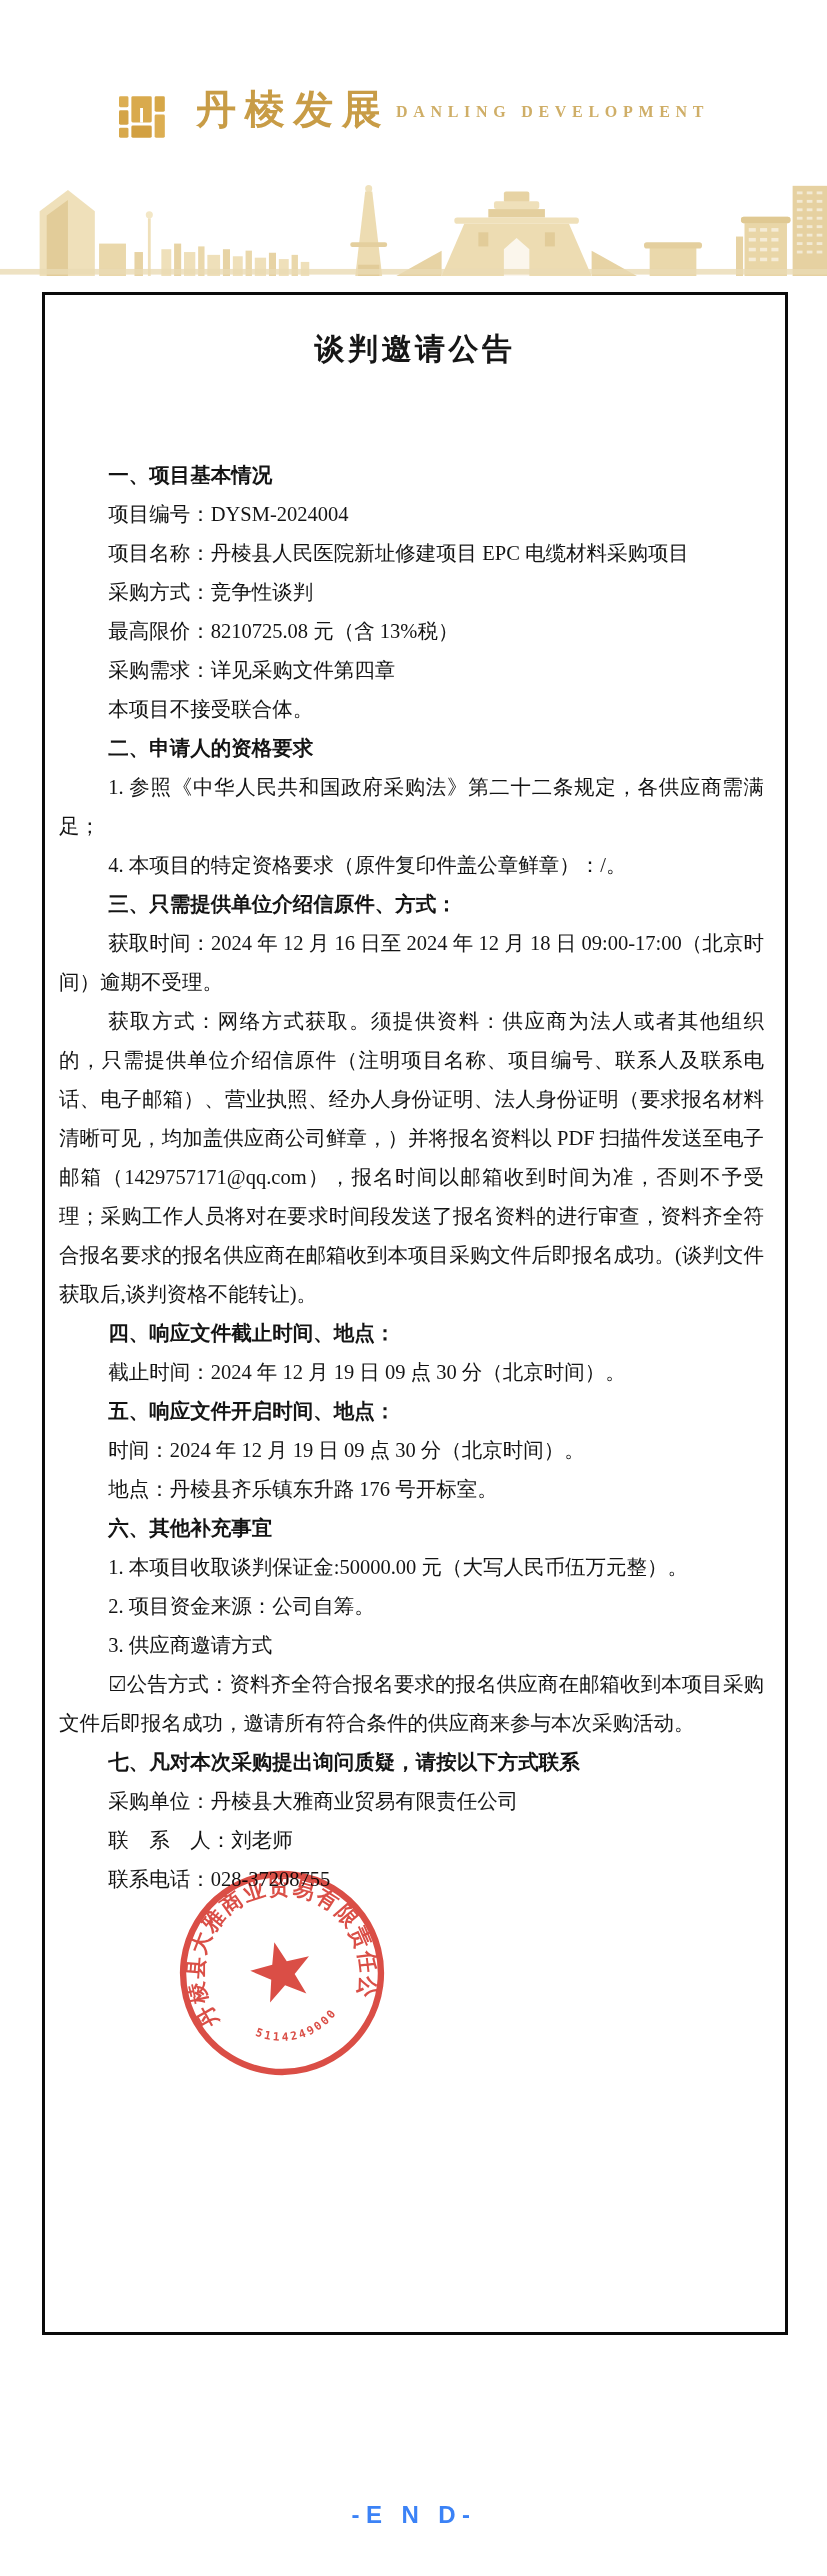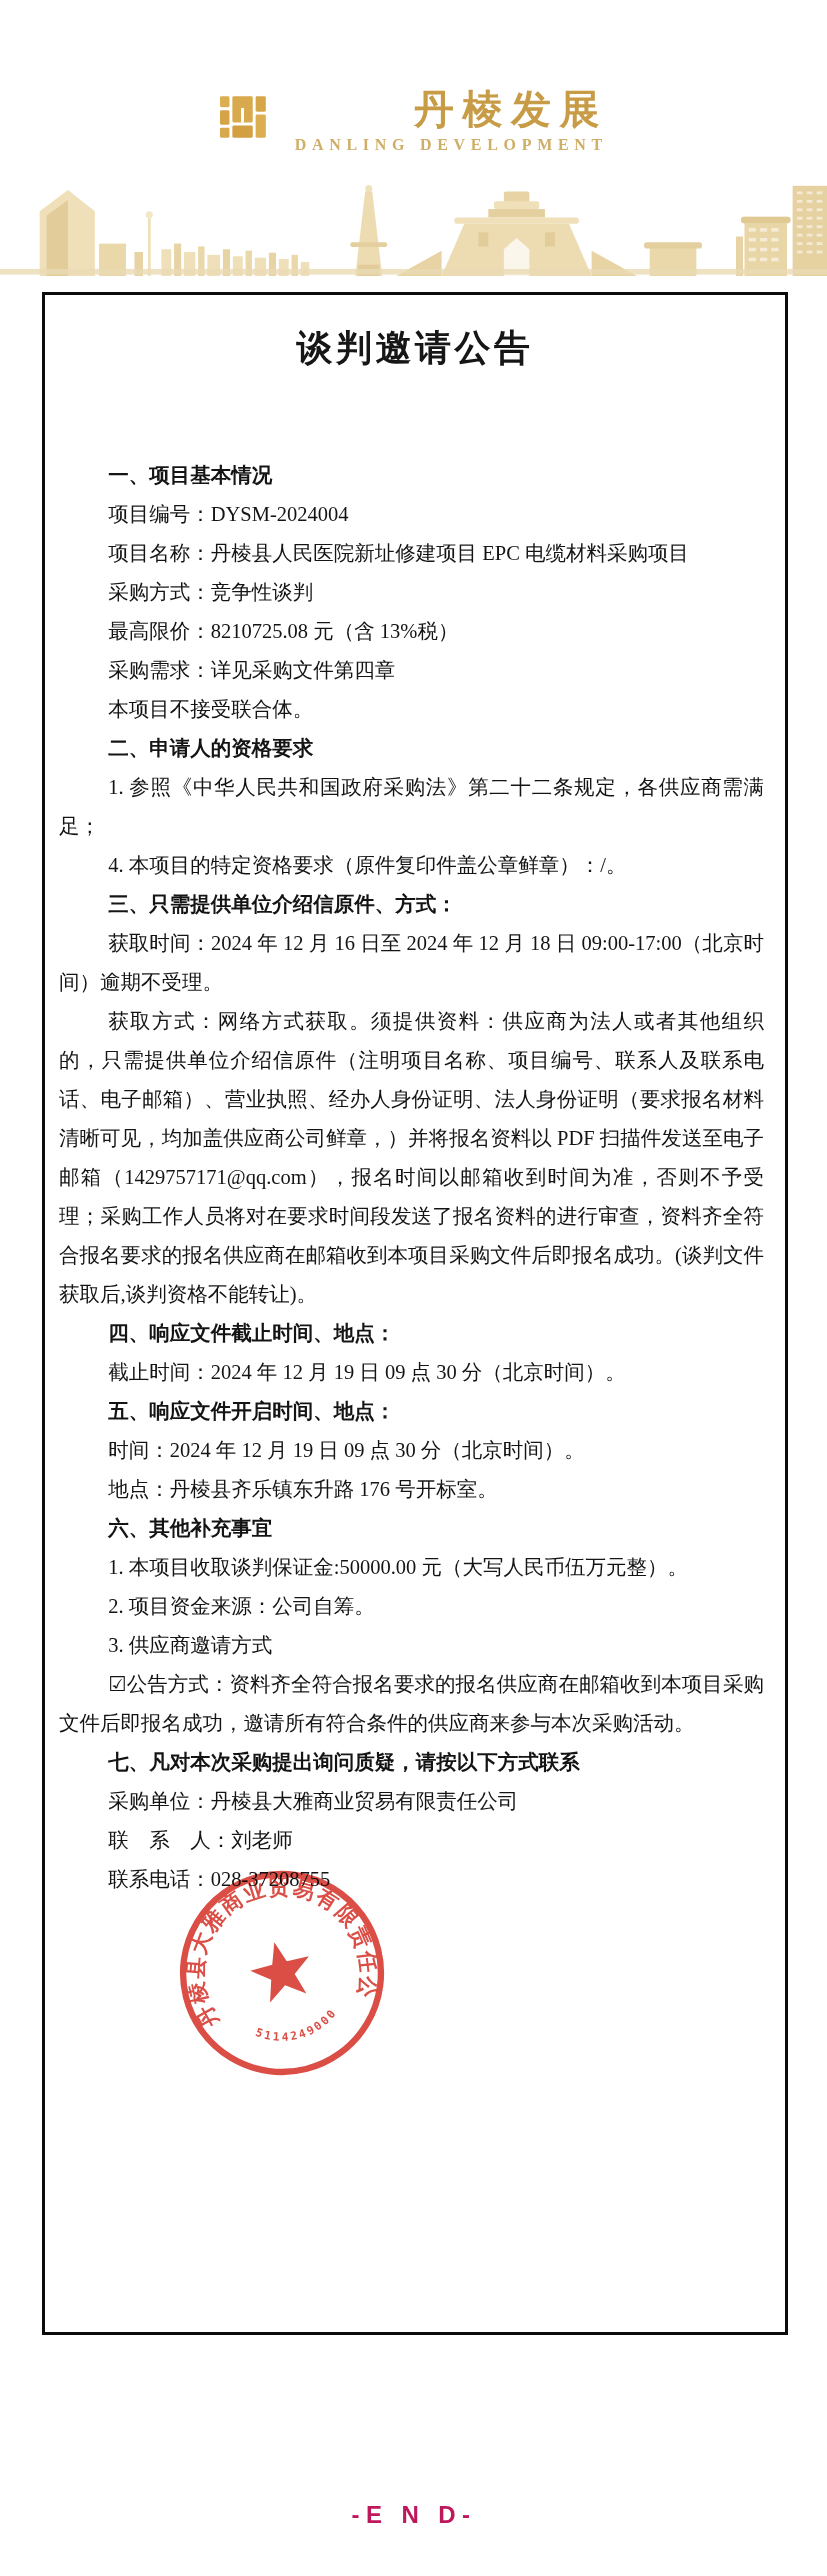--- a/index.html
+++ b/index.html
@@ -16,21 +16,21 @@
     overflow:hidden;
   }
 
   
   .brand-header { position:absolute; top:0; left:0; width:828px; }
   .brand-row {
     position:absolute; top:89px; left:0; width:828px;
     display:flex; justify-content:center; align-items:flex-start; gap:21px;
   }
   .logo-icon { width:48px; height:48px; flex:0 0 auto; margin-top:2.8px; }
-  .brand-text { display:flex; flex-direction:column; align-items:flex-end; }
+  .brand-text { display:flex; flex-direction:row; align-items:center; }
   .brand-cn {
     font-size:40px; line-height:41px; font-weight:700;
     color:#c89c46; letter-spacing:8.5px; text-indent:8.5px;
   }
   .brand-en {
     margin-top:5.7px; font-size:16px; letter-spacing:5.7px; text-indent:5.7px;
     color:#cfae67; font-weight:700;
     font-family:"Liberation Serif","DejaVu Serif",serif;
   }
   .skyline { position:absolute; top:183px; left:0; width:828px; height:93px; }
@@ -39,21 +39,21 @@
   .doc-box {
     position:absolute; left:42px; top:292px;
     width:746px; height:2043px;
     border:3.5px solid #0b0b0b;
     background:#ffffff;
     box-sizing:border-box;
   }
   .doc-title {
     margin:37px 0 0 0;
     text-align:center;
-    font-size:36px; line-height:33px;
+    font-size:30px; line-height:33px;
     font-weight:700; letter-spacing:3.5px;
     color:#161616;
   }
   .doc-body {
     margin-top:91px;
     padding:0 21px 0 14px;
     font-size:20.5px;
     line-height:39px;
     text-align:justify;
   }
@@ -70,21 +70,21 @@
     mix-blend-mode:multiply;
     pointer-events:none;
   }
   .seal svg { width:100%; height:100%; }
 
   
   .end-mark {
     position:absolute; top:2501px; left:0; width:828px;
     text-align:center;
     font-size:24px; font-weight:700; letter-spacing:6.4px;
-    color:#be185d;
+    color:#3b82f6;
     font-family:"Liberation Sans","DejaVu Sans",sans-serif;
   }
 </style>
 </head>
 <body>
 
 <div class="page">
 
   <header class="brand-header">
     <div class="brand-row">

